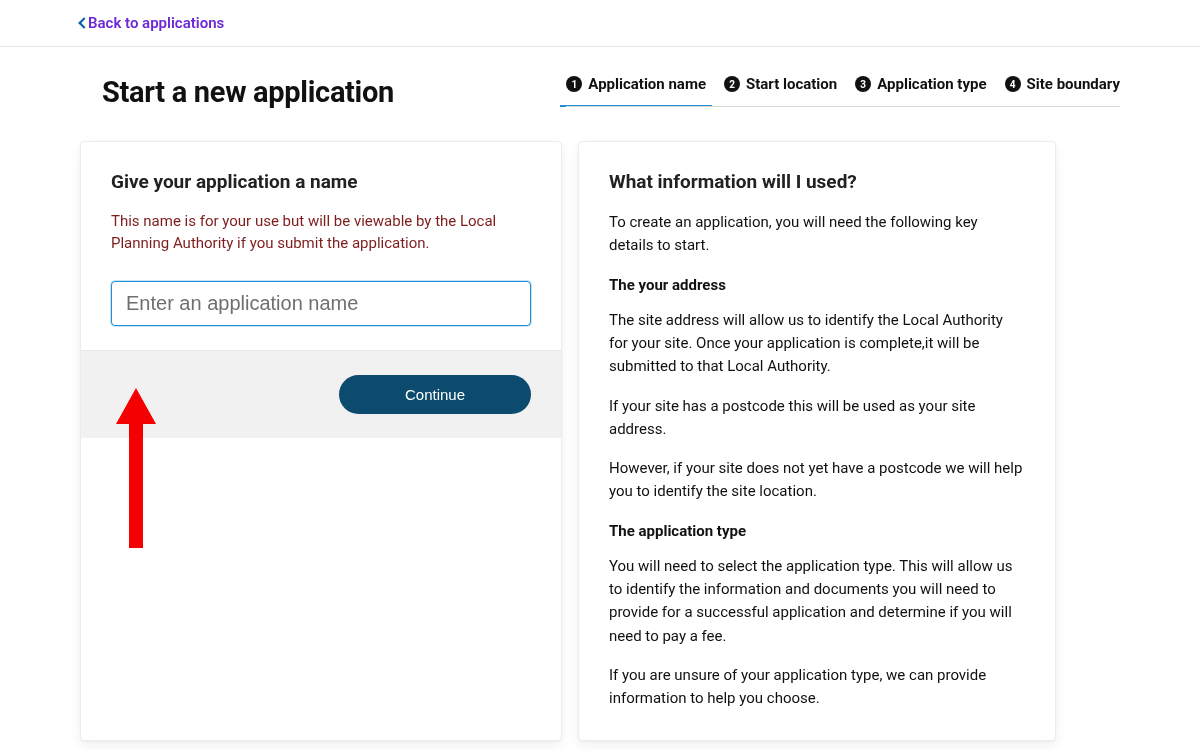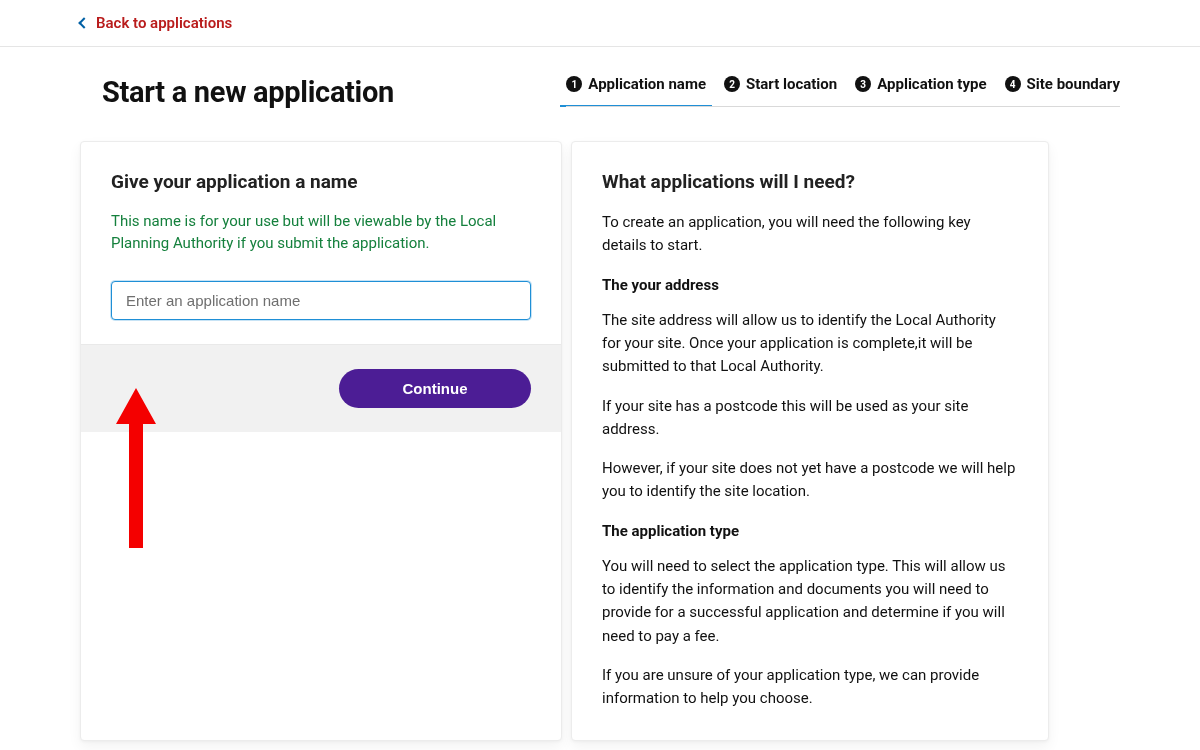--- a/index.html
+++ b/index.html
@@ -15,22 +15,21 @@
       height: 750px;
       overflow: hidden;
     }
     .top-bar {
       padding: 12px 80px 14px 80px;
       border-bottom: 1px solid #e5e5e5;
     }
     .back-link {
       display: inline-flex;
       align-items: center;
-      gap: 8px;
-      color: #b91c1c;
+      color: #6d28d9;
       font-weight: 600;
       font-size: 15px;
       text-decoration: none;
       cursor: pointer;
     }
     .chevron-left {
       display: inline-block;
       width: 8px;
       height: 8px;
       border-left: 2px solid #0060a5;
@@ -93,21 +92,21 @@
       position: absolute;
       left: -6px;
       right: -6px;
       bottom: 0;
       height: 2px;
       background: #1f8fd6;
     }
 
     .content {
       display: flex;
-      gap: 9px;
+      gap: 16px;
       padding: 32px 80px 0 80px;
     }
 
     .card {
       background: #fff;
       border: 1px solid #ececec;
       border-radius: 4px;
       box-shadow: 0 1px 3px rgba(0,0,0,0.04), 0 6px 14px rgba(0,0,0,0.05);
     }
 
@@ -121,52 +120,52 @@
       padding: 28px 30px 24px 30px;
     }
     .left-card h2 {
       font-size: 19px;
       font-weight: 700;
       margin-bottom: 18px;
     }
     .left-card p {
       font-size: 15px;
       line-height: 1.45;
-      color: #15803d;
+      color: #7f1d1d;
       margin-bottom: 26px;
     }
     .name-input {
       width: 100%;
       padding: 10px 14px;
-      font-size: 15px;
+      font-size: 20px;
       border: 1px solid #1f8fd6;
       box-shadow: 0 0 0 1px rgba(31,143,214,0.25);
       border-radius: 4px;
       outline: none;
       color: #111;
     }
     .name-input::placeholder {
       color: #6f6f6f;
     }
     .card-footer {
       background: #f1f1f1;
       padding: 24px 30px;
       display: flex;
       justify-content: flex-end;
       border-top: 1px solid #e9e9e9;
     }
     .continue-btn {
-      background: #4c1d95;
+      background: #0c4a6e;
       color: #fff;
       border: none;
       border-radius: 24px;
       padding: 11px 0;
       width: 192px;
       font-size: 15px;
-      font-weight: 700;
+      font-weight: 400;
       cursor: pointer;
     }
 
     .right-card {
       flex: 0 0 478px;
       padding: 28px 30px 30px 30px;
     }
     .right-card h2 {
       font-size: 19px;
       font-weight: 700;
@@ -238,21 +237,21 @@
       <h2>Give your application a name</h2>
       <p>This name is for your use but will be viewable by the Local Planning Authority if you submit the application.</p>
       <input type="text" class="name-input" placeholder="Enter an application name" style="">
     </div>
     <div class="card-footer">
       <button class="continue-btn">Continue</button>
     </div>
   </div>
 
   <div class="card right-card">
-    <h2>What applications will I need?</h2>
+    <h2>What information will I used?</h2>
     <p>To create an application, you will need the following key details to start.</p>
     <p class="sub-heading">The your address</p>
     <p>The site address will allow us to identify the Local Authority for your site. Once your application is complete,it will be submitted to that Local Authority.</p>
     <p>If your site has a postcode this will be used as your site address.</p>
     <p>However, if your site does not yet have a postcode we will help you to identify the site location.</p>
     <p class="sub-heading">The application type</p>
     <p>You will need to select the application type. This will allow us to identify the information and documents you will need to provide for a successful application and determine if you will need to pay a fee.</p>
     <p>If you are unsure of your application type, we can provide information to help you choose.</p>
   </div>
 

